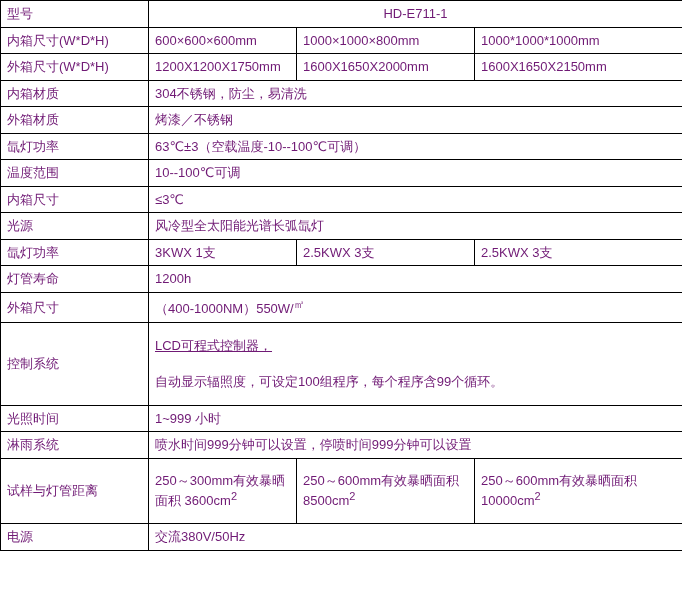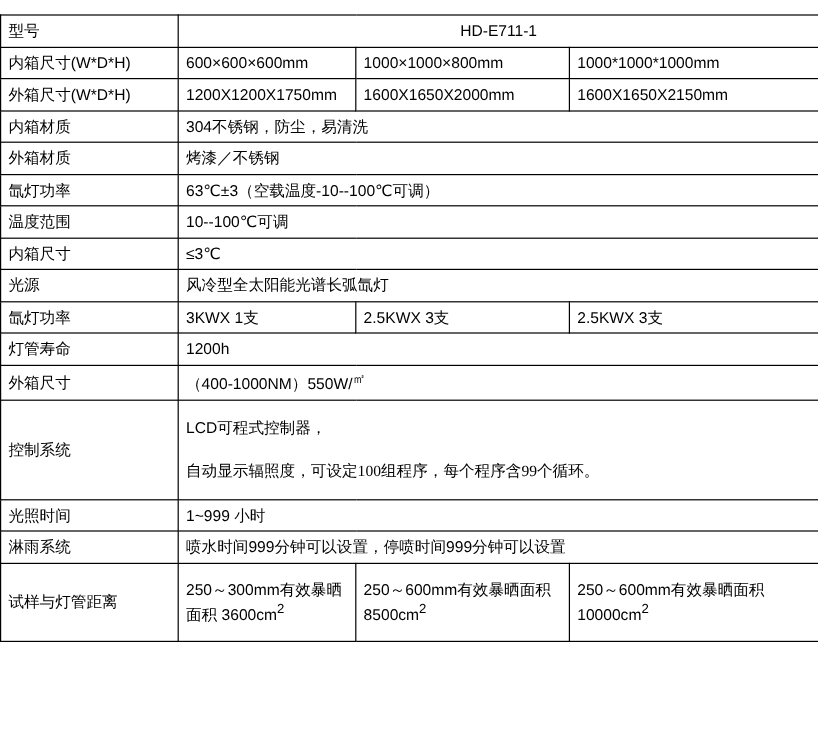--- a/index.html
+++ b/index.html
@@ -11,43 +11,42 @@
     font-family: "Liberation Sans", "DejaVu Sans", sans-serif;
     width: 682px;
     height: 611px;
     overflow: hidden;
   }
   #spec-table {
     border-collapse: collapse;
     width: 682px;
     table-layout: fixed;
     font-size: 13px;
-    color: #000000;
-    margin-top: 12px;
+    color: #701a75;
   }
   #spec-table td {
     border: 1px solid #000;
     padding: 4px 6px;
     vertical-align: middle;
     line-height: 1.35;
     word-break: break-word;
   }
   td.label {
     width: 148px;
   }
   .cell-sub {
     font-size: 11px;
     vertical-align: super;
   }
   .ctrl-line1 {
     margin-bottom: 18px;
+    text-decoration: underline;
   }
   .ctrl-line2 {
     margin-top: 0;
-    font-family: Liberation Serif, serif;
   }
   td.tall {
     height: 56px;
   }
   td.ctrl {
     height: 74px;
   }
   .model-cell {
     text-align: center;
   }
@@ -131,14 +130,18 @@
       <tr>
         <td class="label">淋雨系统</td>
         <td colspan="3">喷水时间999分钟可以设置，停喷时间999分钟可以设置</td>
       </tr>
       <tr>
         <td class="label tall">试样与灯管距离</td>
         <td colspan="1" class="tall">250～300mm有效暴晒面积 3600cm<span class="cell-sub">2</span></td>
         <td colspan="1" class="tall">250～600mm有效暴晒面积 8500cm<span class="cell-sub">2</span></td>
         <td colspan="1" class="tall">250～600mm有效暴晒面积 10000cm<span class="cell-sub">2</span></td>
       </tr>
+      <tr>
+        <td class="label">电源</td>
+        <td colspan="3">交流380V/50Hz</td>
+      </tr>
     </tbody>
 </table>
 
 </body></html>

